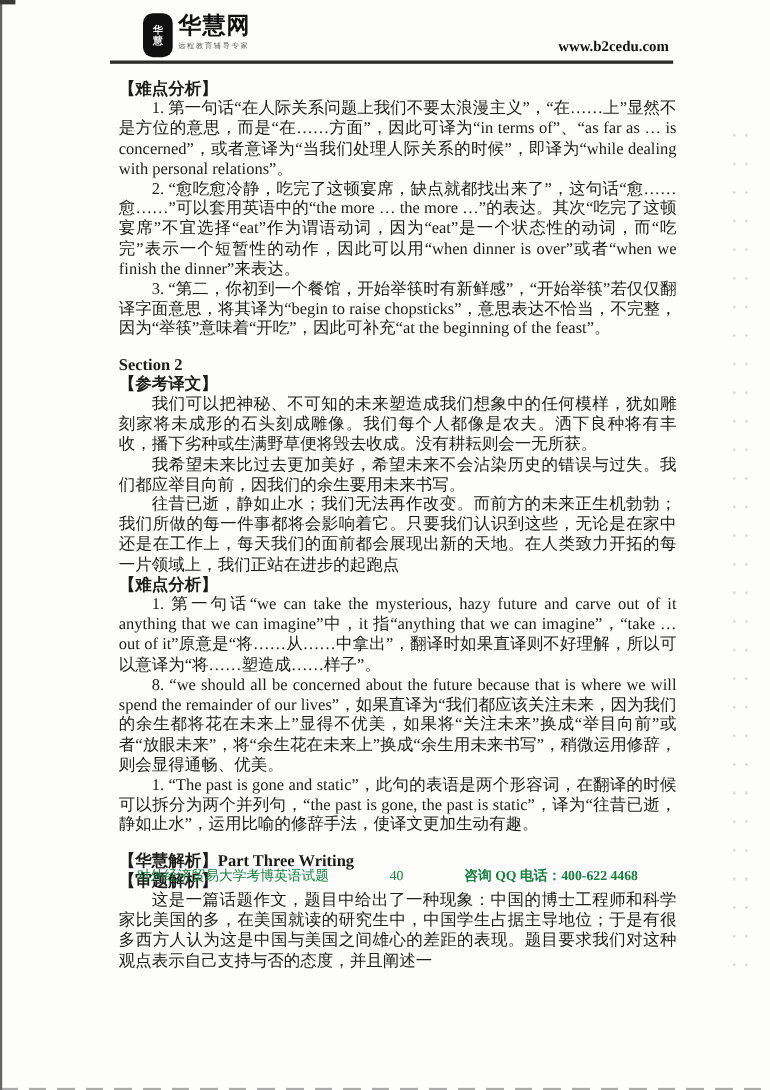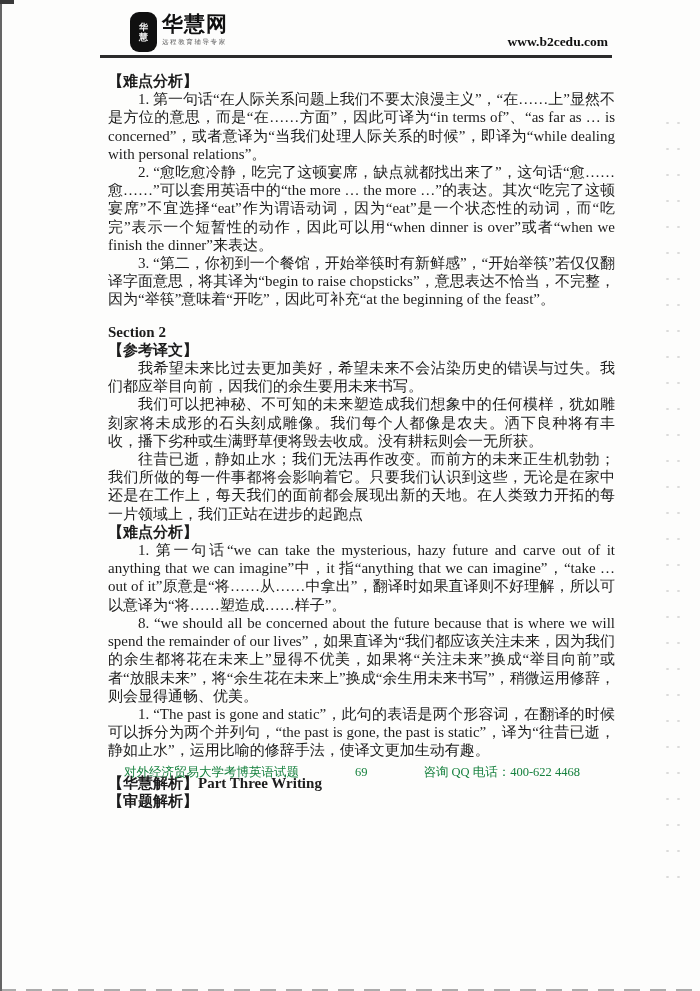--- a/index.html
+++ b/index.html
@@ -40,21 +40,21 @@
   .content { position:absolute; left:108px; top:72px; width:507px;
              font-size:15px; line-height:18.2px; text-align:justify; }
   .content p { margin:0; text-indent:2em; }
   .heading { font-weight:bold; }
   .label-bold { font-weight:bold; }
   .gap-before { margin-top:14px; }
   
   .footer { position:absolute; left:124px; top:764px; width:456px;
             display:flex; justify-content:space-between; align-items:baseline;
             font-size:12.5px; color:#15803d; }
-  .footer .right { font-weight:normal; }
+  .footer .right { font-weight:bold;margin-top:24px; }
 </style>
 </head>
 <body>
 
 <div class="edge-left"></div>
 <div class="corner-mark"></div>
 <div class="edge-bottom"></div>
 <div class="noise-strip"></div>
 
 <div class="header">
@@ -71,28 +71,29 @@
   <div class="website">www.b2cedu.com</div>
 </div>
 
 <div class="content">
   <div class="heading">【难点分析】</div>
   <p>1. 第一句话“在人际关系问题上我们不要太浪漫主义”，“在……上”显然不是方位的意思，而是“在……方面”，因此可译为“in terms of”、“as far as … is concerned”，或者意译为“当我们处理人际关系的时候”，即译为“while dealing with personal relations”。</p>
   <p>2. “愈吃愈冷静，吃完了这顿宴席，缺点就都找出来了”，这句话“愈……愈……”可以套用英语中的“the more … the more …”的表达。其次“吃完了这顿宴席”不宜选择“eat”作为谓语动词，因为“eat”是一个状态性的动词，而“吃完”表示一个短暂性的动作，因此可以用“when dinner is over”或者“when we finish the dinner”来表达。</p>
   <p>3. “第二，你初到一个餐馆，开始举筷时有新鲜感”，“开始举筷”若仅仅翻译字面意思，将其译为“begin to raise chopsticks”，意思表达不恰当，不完整，因为“举筷”意味着“开吃”，因此可补充“at the beginning of the feast”。</p>
   <div class="label-bold gap-before">Section 2</div>
   <div class="heading">【参考译文】</div>
+  <p>我们可以把神秘、不可知的未来塑造成我们想象中的任何模样，犹如雕刻家将未成形的石头刻成雕像。我们每个人都像是农夫。洒下良种将有丰收，播下劣种或生满野草便将毁去收成。没有耕耘则会一无所获。</p>
   <p>我希望未来比过去更加美好，希望未来不会沾染历史的错误与过失。我们都应举目向前，因我们的余生要用未来书写。</p>
-  <p>我们可以把神秘、不可知的未来塑造成我们想象中的任何模样，犹如雕刻家将未成形的石头刻成雕像。我们每个人都像是农夫。洒下良种将有丰收，播下劣种或生满野草便将毁去收成。没有耕耘则会一无所获。</p>
   <p>往昔已逝，静如止水；我们无法再作改变。而前方的未来正生机勃勃；我们所做的每一件事都将会影响着它。只要我们认识到这些，无论是在家中还是在工作上，每天我们的面前都会展现出新的天地。在人类致力开拓的每一片领域上，我们正站在进步的起跑点</p>
   <div class="heading">【难点分析】</div>
   <p>1. 第一句话“we can take the mysterious, hazy future and carve out of it anything that we can imagine”中，it 指“anything that we can imagine”，“take … out of it”原意是“将……从……中拿出”，翻译时如果直译则不好理解，所以可以意译为“将……塑造成……样子”。</p>
   <p>8. “we should all be concerned about the future because that is where we will spend the remainder of our lives”，如果直译为“我们都应该关注未来，因为我们的余生都将花在未来上”显得不优美，如果将“关注未来”换成“举目向前”或者“放眼未来”，将“余生花在未来上”换成“余生用未来书写”，稍微运用修辞，则会显得通畅、优美。</p>
   <p>1. “The past is gone and static”，此句的表语是两个形容词，在翻译的时候可以拆分为两个并列句，“the past is gone, the past is static”，译为“往昔已逝，静如止水”，运用比喻的修辞手法，使译文更加生动有趣。</p>
   <div class="heading gap-before">【华慧解析】Part Three Writing</div>
   <div class="heading">【审题解析】</div>
+  <p>这是一篇话题作文，题目中给出了一种现象：中国的博士工程师和科学家比美国的多，在美国就读的研究生中，中国学生占据主导地位；于是有很多西方人认为这是中国与美国之间雄心的差距的表现。题目要求我们对这种观点表示自己支持与否的态度，并且阐述一</p>
 </div>
 
 <div class="footer">
   <span class="left">对外经济贸易大学考博英语试题</span>
-  <span class="page">69</span>
+  <span class="page">40</span>
   <span class="right">咨询 QQ 电话：400-622 4468</span>
 </div>
 
 </body></html>

